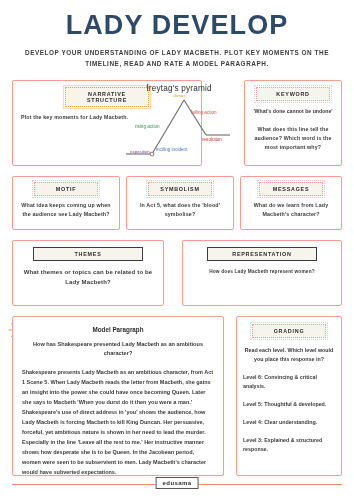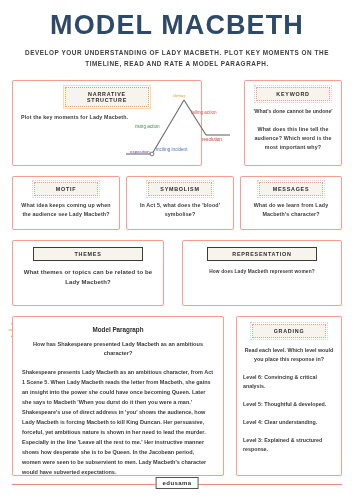--- a/index.html
+++ b/index.html
@@ -178,29 +178,30 @@
     padding: 2px 6px;
     font-size: 6px;
     font-weight: bold;
     letter-spacing: 0.4px;
     color: #2b2b2b;
   }
 </style>
 </head>
 <body>
 
-<h1 class="page-title">MODEL MACBETH</h1>
+<h1 class="page-title">LADY DEVELOP</h1>
 <p class="page-subtitle">DEVELOP YOUR UNDERSTANDING OF LADY MACBETH. PLOT KEY MOMENTS ON THE TIMELINE, READ AND RATE A MODEL PARAGRAPH.</p>
 
 <div class="panel" id="narrative-panel">
   <span class="tag orange">NARRATIVE STRUCTURE</span>
   <div class="qtext">Plot the key moments for Lady Macbeth.</div>
 </div>
 
 <div id="pyramid-panel">
+  <div class="pyramid-title">freytag's pyramid</div>
   <svg class="pyramid-svg" width="122" height="74" viewBox="0 0 122 74">
 
     <line x1="8" y1="62" x2="34" y2="62" stroke="#6a6a6a" stroke-width="1.1"></line>
 
     <line x1="34" y1="62" x2="66" y2="8" stroke="#6a6a6a" stroke-width="1.1"></line>
 
     <line x1="66" y1="8" x2="88" y2="43" stroke="#6a6a6a" stroke-width="1.1"></line>
 
     <line x1="88" y1="43" x2="112" y2="43" stroke="#6a6a6a" stroke-width="1.1"></line>
 

